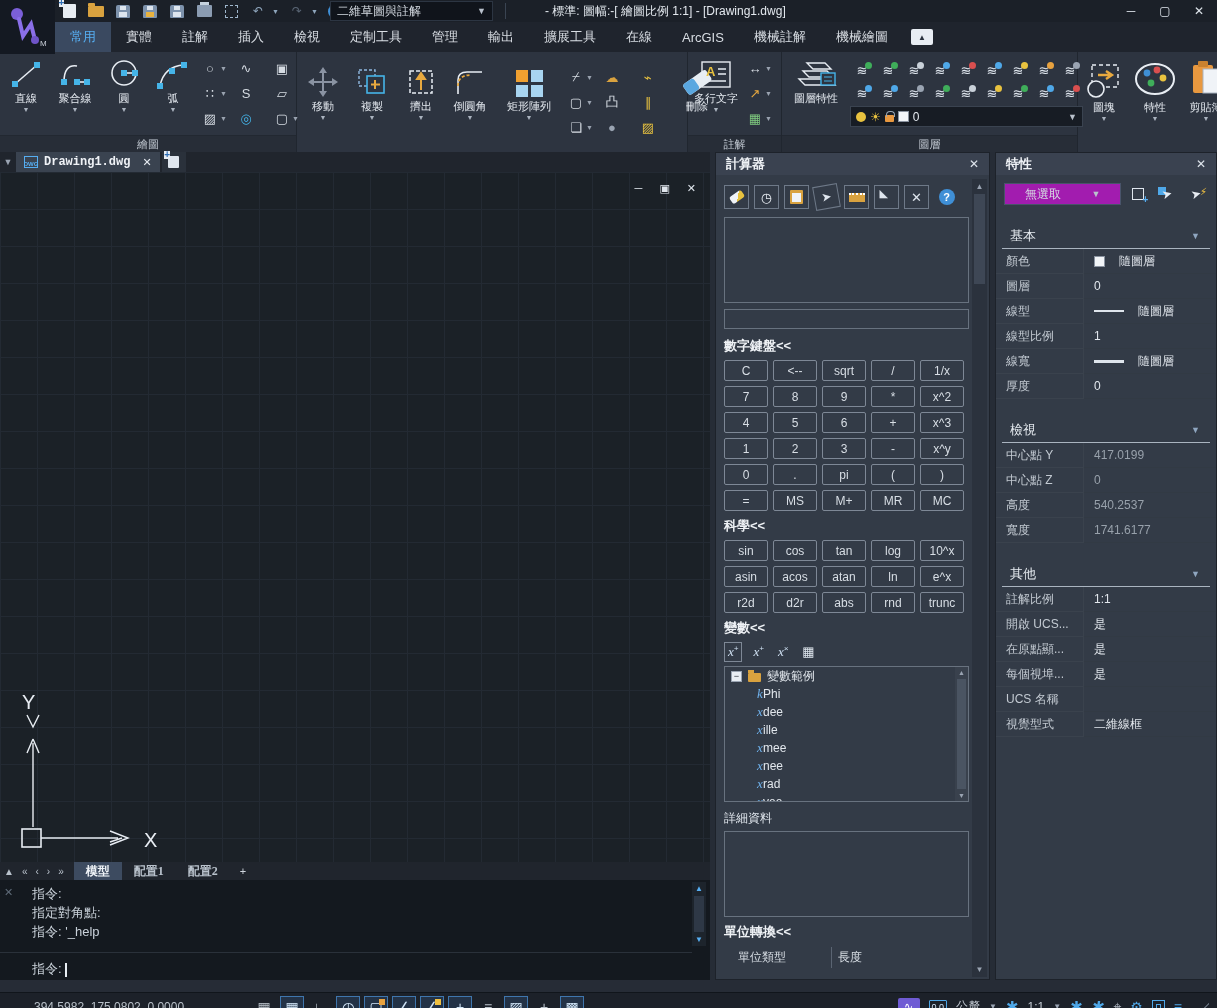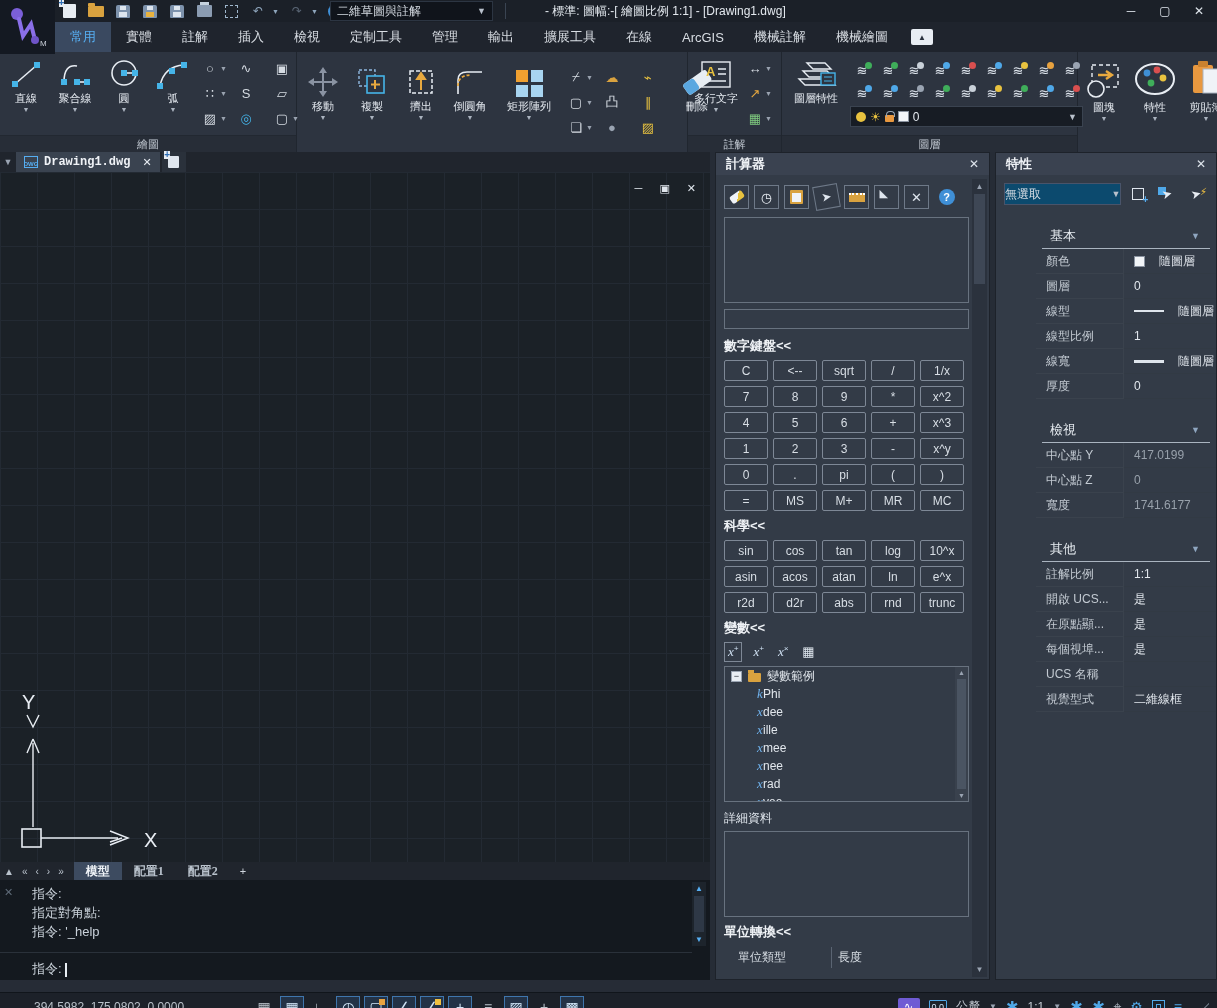--- a/index.html
+++ b/index.html
@@ -148,29 +148,29 @@
   .plain-label { font-size:12px; color:#dfe5ec; margin:8px 0 4px; }
   #details-box { height:86px; border:1px solid #68727f; }
   #units-head { display:flex; font-size:12px; color:#d8dee5; margin-top:6px; }
   #units-head div { padding:2px 6px; }
   #units-head .c1 { width:100px; border-right:1px solid #5a6472; margin-left:8px; }
 
   
   #props { left:995px; width:222px; }
   #props-body { padding:8px 0 0; }
   #sel-row { display:flex; align-items:center; gap:5px; padding:0 8px; }
-  #sel-combo { width:118px; height:22px; background:#0c4a6e; border:1px solid #49546a; display:flex; align-items:center; font-size:12px; color:#d6dce3; padding:0 0; }
+  #sel-combo { width:118px; height:22px; background:#a21caf; border:1px solid #49546a; display:flex; align-items:center; font-size:12px; color:#d6dce3; padding:0 20px; }
   #sel-combo .cdd { margin-left:auto; font-size:9px; color:#b9c1cc; }
   .selic { width:24px; height:21px; display:flex; align-items:center; justify-content:center; position:relative; }
   .dbl-sq { width:12px; height:12px; border:1px solid #dfe6ee; position:relative; }
   .dbl-sq::after { content:"+"; position:absolute; right:-5px; bottom:-6px; color:#56aef2; font-size:10px; font-weight:bold; }
   .cur { color:#e8edf3; font-size:12px; transform:rotate(-15deg); display:inline-block; }
   .bluebox { position:absolute; left:3px; top:3px; width:8px; height:8px; background:#4fa8e8; }
   .bolt { position:absolute; right:1px; top:2px; color:#f0c040; font-size:10px; }
-  .psec { margin-top:22px;margin-left:40px; }
+  .psec { margin-top:22px; }
   .psec-head { display:flex; align-items:center; padding:0 10px 3px 8px; font-size:13px; color:#e6ebf0; border-bottom:1px solid #aab4c0; margin:0 6px 0 6px; }
   .psec-head .cdd { margin-left:auto; font-size:9px; color:#8fa6c0; }
   .prow { display:flex; height:25px; align-items:center; font-size:12px; }
   .prow .pl { width:88px; padding-left:10px; color:#c3cad2; border-bottom:1px solid #3a424d; height:100%; display:flex; align-items:center; border-right:1px solid #3a424d; }
   .prow .pv { flex:1; padding-left:10px; color:#e2e7ed; height:100%; display:flex; align-items:center; gap:14px; border-bottom:1px solid #323a44; }
   .prow .pv.gray { color:#98a1ab; }
   .lineglyph { display:inline-block; width:30px; height:2px; background:#dfe5ec; }
   .lineglyph.thick { height:3px; }
 
   
@@ -860,20 +860,26 @@
                 <span>417.0199</span>
               </div>
             </div>
             <div class="prow">
               <div class="pl">中心點 Z</div>
               <div class="pv gray">
                 <span>0</span>
               </div>
             </div>
             <div class="prow">
+              <div class="pl">高度</div>
+              <div class="pv gray">
+                <span>540.2537</span>
+              </div>
+            </div>
+            <div class="prow">
               <div class="pl">寬度</div>
               <div class="pv gray">
                 <span>1741.6177</span>
               </div>
             </div>
           </div>
           <div class="psec">
             <div class="psec-head">
               <span>其他</span>
               <span class="cdd">▼</span>

